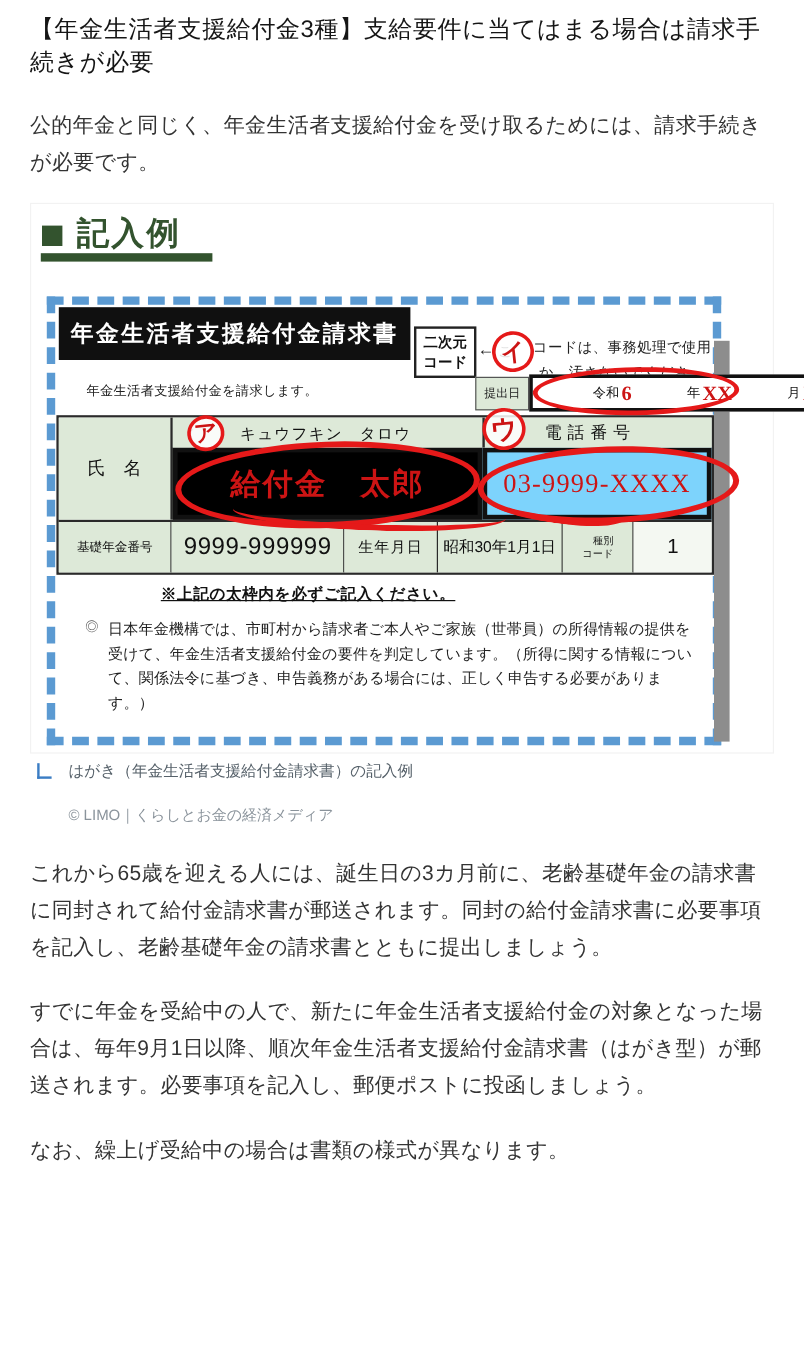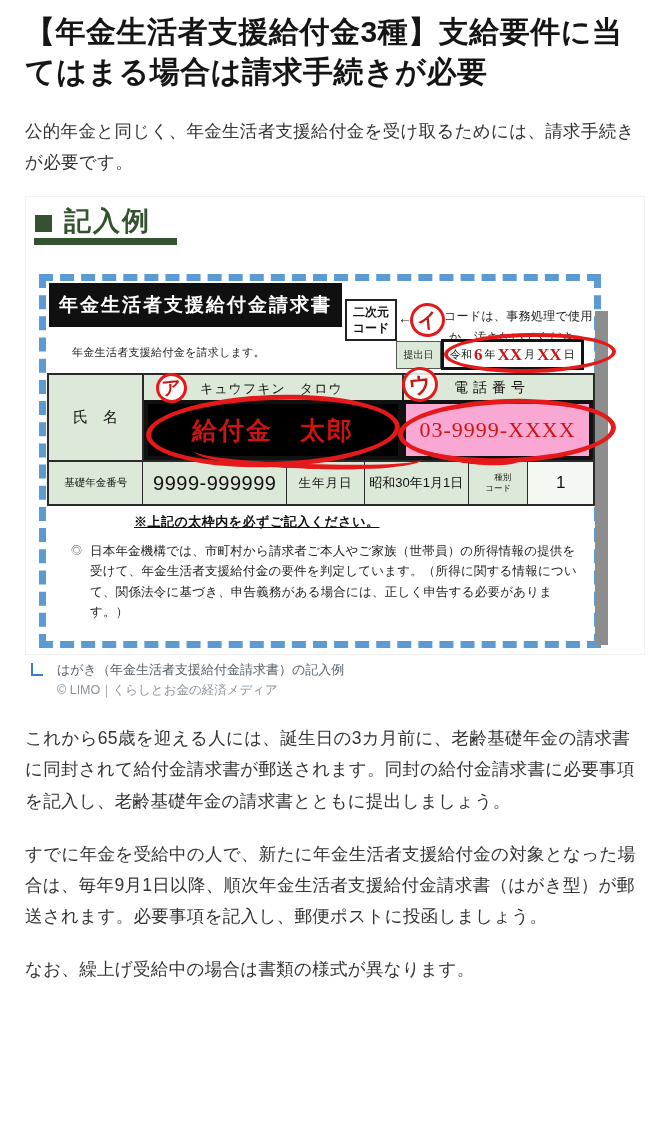--- a/index.html
+++ b/index.html
@@ -1,21 +1,21 @@
 <!DOCTYPE html>
 <html lang="ja"><head>
 <meta charset="utf-8">
 <style>
   * { margin:0; padding:0; box-sizing:border-box; }
   html,body { width:670px; height:1126px; background:#ffffff; overflow:hidden;
               font-family:"Liberation Sans", sans-serif; }
   .page { width:670px; height:1126px; padding:10px 25px 0 25px; position:relative; }
 
   
-  .article-title { font-size:30px; font-weight:bold; color:#151515; line-height:1.33;
+  .article-title { font-size:20px; font-weight:normal; color:#151515; line-height:1.33;
                    letter-spacing:0.5px; margin:2px 0 24px 0; }
   .intro, .para { font-size:17.5px; color:#333333; line-height:1.78; letter-spacing:0.3px; }
   .intro { margin-bottom:18px; }
   .para { margin-bottom:22px; }
 
   
   .figure-image { position:relative; width:620px; height:459px; background:#ffffff;
                   border:1px solid #f2f2f2; margin-bottom:5px; }
   .fig-header { position:absolute; left:7px; top:6px; display:flex; align-items:center; }
   .fig-bullet { width:17px; height:17px; background:#33532e; margin:4px 12px 0 2px; }
@@ -37,39 +37,39 @@
   .note-frag { position:absolute; left:369px; top:31px; font-size:12px; color:#444; }
   .note-line1 { position:absolute; left:398px; top:27px; font-size:12px; color:#222; letter-spacing:0.3px; }
   .note-line2 { position:absolute; left:403px; top:48px; font-size:12px; color:#222; letter-spacing:0.3px; }
 
   .request-text { position:absolute; left:26px; top:64px; font-size:11px; color:#222; letter-spacing:0.3px; }
   .submit-label { position:absolute; left:350px; top:60px; width:45px; height:28px; background:#dde9d8;
                   border:1px solid #555; font-size:10px; color:#222; display:flex;
                   align-items:center; justify-content:center; }
   .date-box { position:absolute; left:395px; top:58px; height:31px; border:3px solid #111;
               background:#fff; display:flex; align-items:center; padding:0 6px; white-space:nowrap; }
-  .date-black { font-size:11px; color:#111; }
+  .date-black { font-size:11px; color:#111;padding-left:44px; }
   .date-red { font-family:"Liberation Serif", serif; font-size:17px; font-weight:bold; color:#cc1414; padding:0 2px; }
 
   .main-table { position:absolute; left:1px; top:92px; width:548px; border:2px solid #2a2a2a; }
   .tbl-top { display:flex; height:85px; }
   .cell-name-label { width:95px; background:#dde9d8; border-right:2px solid #2a2a2a;
                      display:flex; align-items:center; justify-content:center;
                      font-size:15px; color:#111; }
   .col-mid { width:258px; display:flex; flex-direction:column; }
   .col-right { width:191px; display:flex; flex-direction:column; }
   .furigana-row { height:25px; background:#dde9d8; position:relative; }
   .furigana-paren { position:absolute; left:14px; top:8px; font-size:9px; color:#444; }
   .furigana-text { position:absolute; left:56px; top:5px; font-size:13px; color:#111; letter-spacing:1px; }
   .name-box { flex:1; background:#000000; border:4px solid #111; display:flex;
               align-items:center; justify-content:center; }
   .name-value { font-size:25px; font-weight:bold; color:#cc1414; letter-spacing:2px; }
   .phone-label-row { height:25px; background:#dde9d8; position:relative; border-left:2px solid #2a2a2a; }
   .phone-label { position:absolute; left:50px; top:4px; font-size:14px; color:#111; letter-spacing:5px; }
-  .phone-box { flex:1; background:#f9a8d4; border:4px solid #111; display:flex;
+  .phone-box { flex:1; background:#7dd3fc; border:4px solid #111; display:flex;
                align-items:center; justify-content:center; }
   .phone-value { font-family:"Liberation Serif", serif; font-size:22px; color:#cc1414; letter-spacing:1px; }
   .tbl-bottom { display:flex; height:44px; border-top:2px solid #2a2a2a; }
   .tbl-bottom > div { display:flex; align-items:center; justify-content:center;
                       border-right:1.5px solid #2a2a2a; background:#dde9d8;text-align:right; }
   .tbl-bottom > div:last-child { border-right:none; }
   .bc1 { width:95px; font-size:10.5px; color:#111; }
   .bc2 { width:145px; font-size:20px; color:#111; letter-spacing:0.5px; }
   .bc3 { width:78px; font-size:12.5px; color:#111; letter-spacing:1px; }
   .bc4 { width:105px; font-size:13px; color:#111; }
@@ -95,21 +95,21 @@
   .ellipse-phone { left:352px; top:118px; width:218px; height:64px; transform:rotate(-2deg); }
   .red-tail { position:absolute; border-bottom:5px solid #e51919; border-radius:50%; z-index:4; }
   .tail-name { left:148px; top:160px; width:228px; height:28px; transform:rotate(2deg); }
   .tail-phone { left:360px; top:158px; width:115px; height:24px; transform:rotate(8deg); }
 
   
   .caption-row { display:flex; margin:6px 0 24px 6px; }
   .caption-mark { width:12px; height:13px; border-left:2px solid #3b7dc4; border-bottom:2px solid #3b7dc4;
                   margin:2px 14px 0 0; flex:none; }
   .caption-text { font-size:13px; color:#556069; line-height:1.4; }
-  .credit-text { font-size:12.5px; color:#8a939b; margin-top:3px; }
+  .credit-text { font-size:12.5px; color:#8a939b; margin-top:18px; }
 </style>
 </head>
 <body>
 
 <div class="page">
 
   <h1 class="article-title">【年金生活者支援給付金3種】支給要件に当てはまる場合は請求手続きが必要</h1>
 
   <p class="intro">公的年金と同じく、年金生活者支援給付金を受け取るためには、請求手続きが必要です。</p>
 

